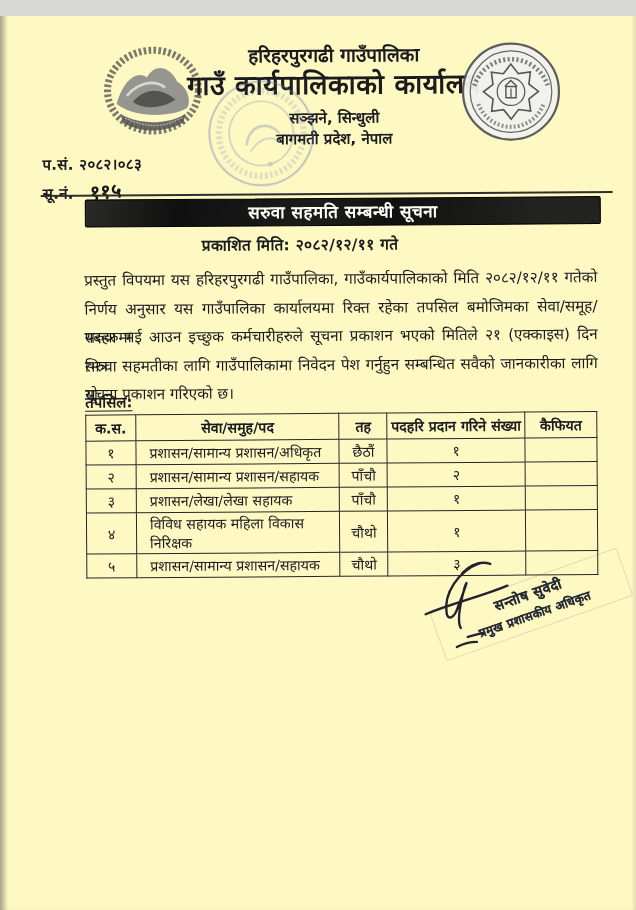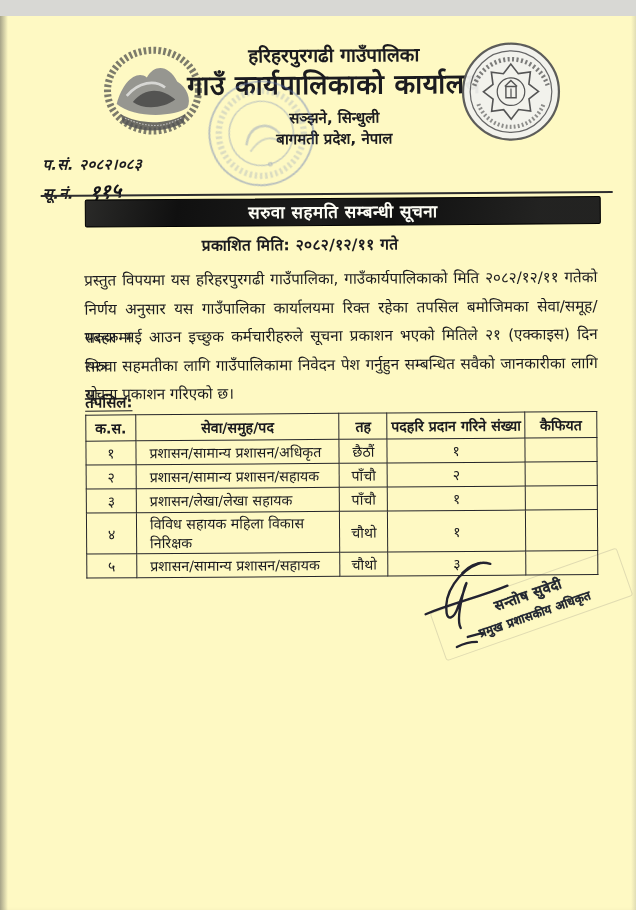--- a/index.html
+++ b/index.html
@@ -27,21 +27,21 @@
   .muni-name{font-size:19px;font-weight:700;}
   .office-name{font-size:27px;font-weight:700;margin-top:3px;letter-spacing:.5px;}
   .addr{font-size:15px;font-weight:700;margin-top:9px;}
   .prov{font-size:15px;font-weight:700;margin-top:3px;}
   .blue-stamp{position:absolute;left:206px;top:60px;width:114px;height:114px;
     transform:rotate(-16deg);opacity:.85;filter:blur(.3px);}
   .stamp-stroke{stroke:var(--stamp-blue,#5b74b8);}
 
   
   .refs{position:absolute;left:44px;top:136px;font-size:15px;font-weight:700;}
-  .refs .row{margin-bottom:4px;letter-spacing:.3px;font-style:italic;}
+  .refs .row{margin-bottom:4px;letter-spacing:.3px;}
   .hand{display:inline-block;font-size:20px;font-weight:600;transform:rotate(-5deg) skewX(-4deg);
     margin-left:10px;color:#14141a;}
   .rule{position:absolute;left:42px;top:177px;width:572px;height:2px;background:#2e2e30;}
 
   
   .banner{position:absolute;left:86px;top:182px;width:514px;height:26px;
     background:var(--banner-bg,#101010);
     background-image:linear-gradient(100deg,rgba(90,90,85,.35) 0%,rgba(0,0,0,0) 18%,rgba(80,80,75,.2) 46%,rgba(0,0,0,0) 60%,rgba(90,90,85,.25) 88%);
     color:#fdfdf5;font-size:17px;font-weight:700;text-align:center;line-height:26px;
     border:1px solid #000;border-radius:2px;letter-spacing:.5px;}

